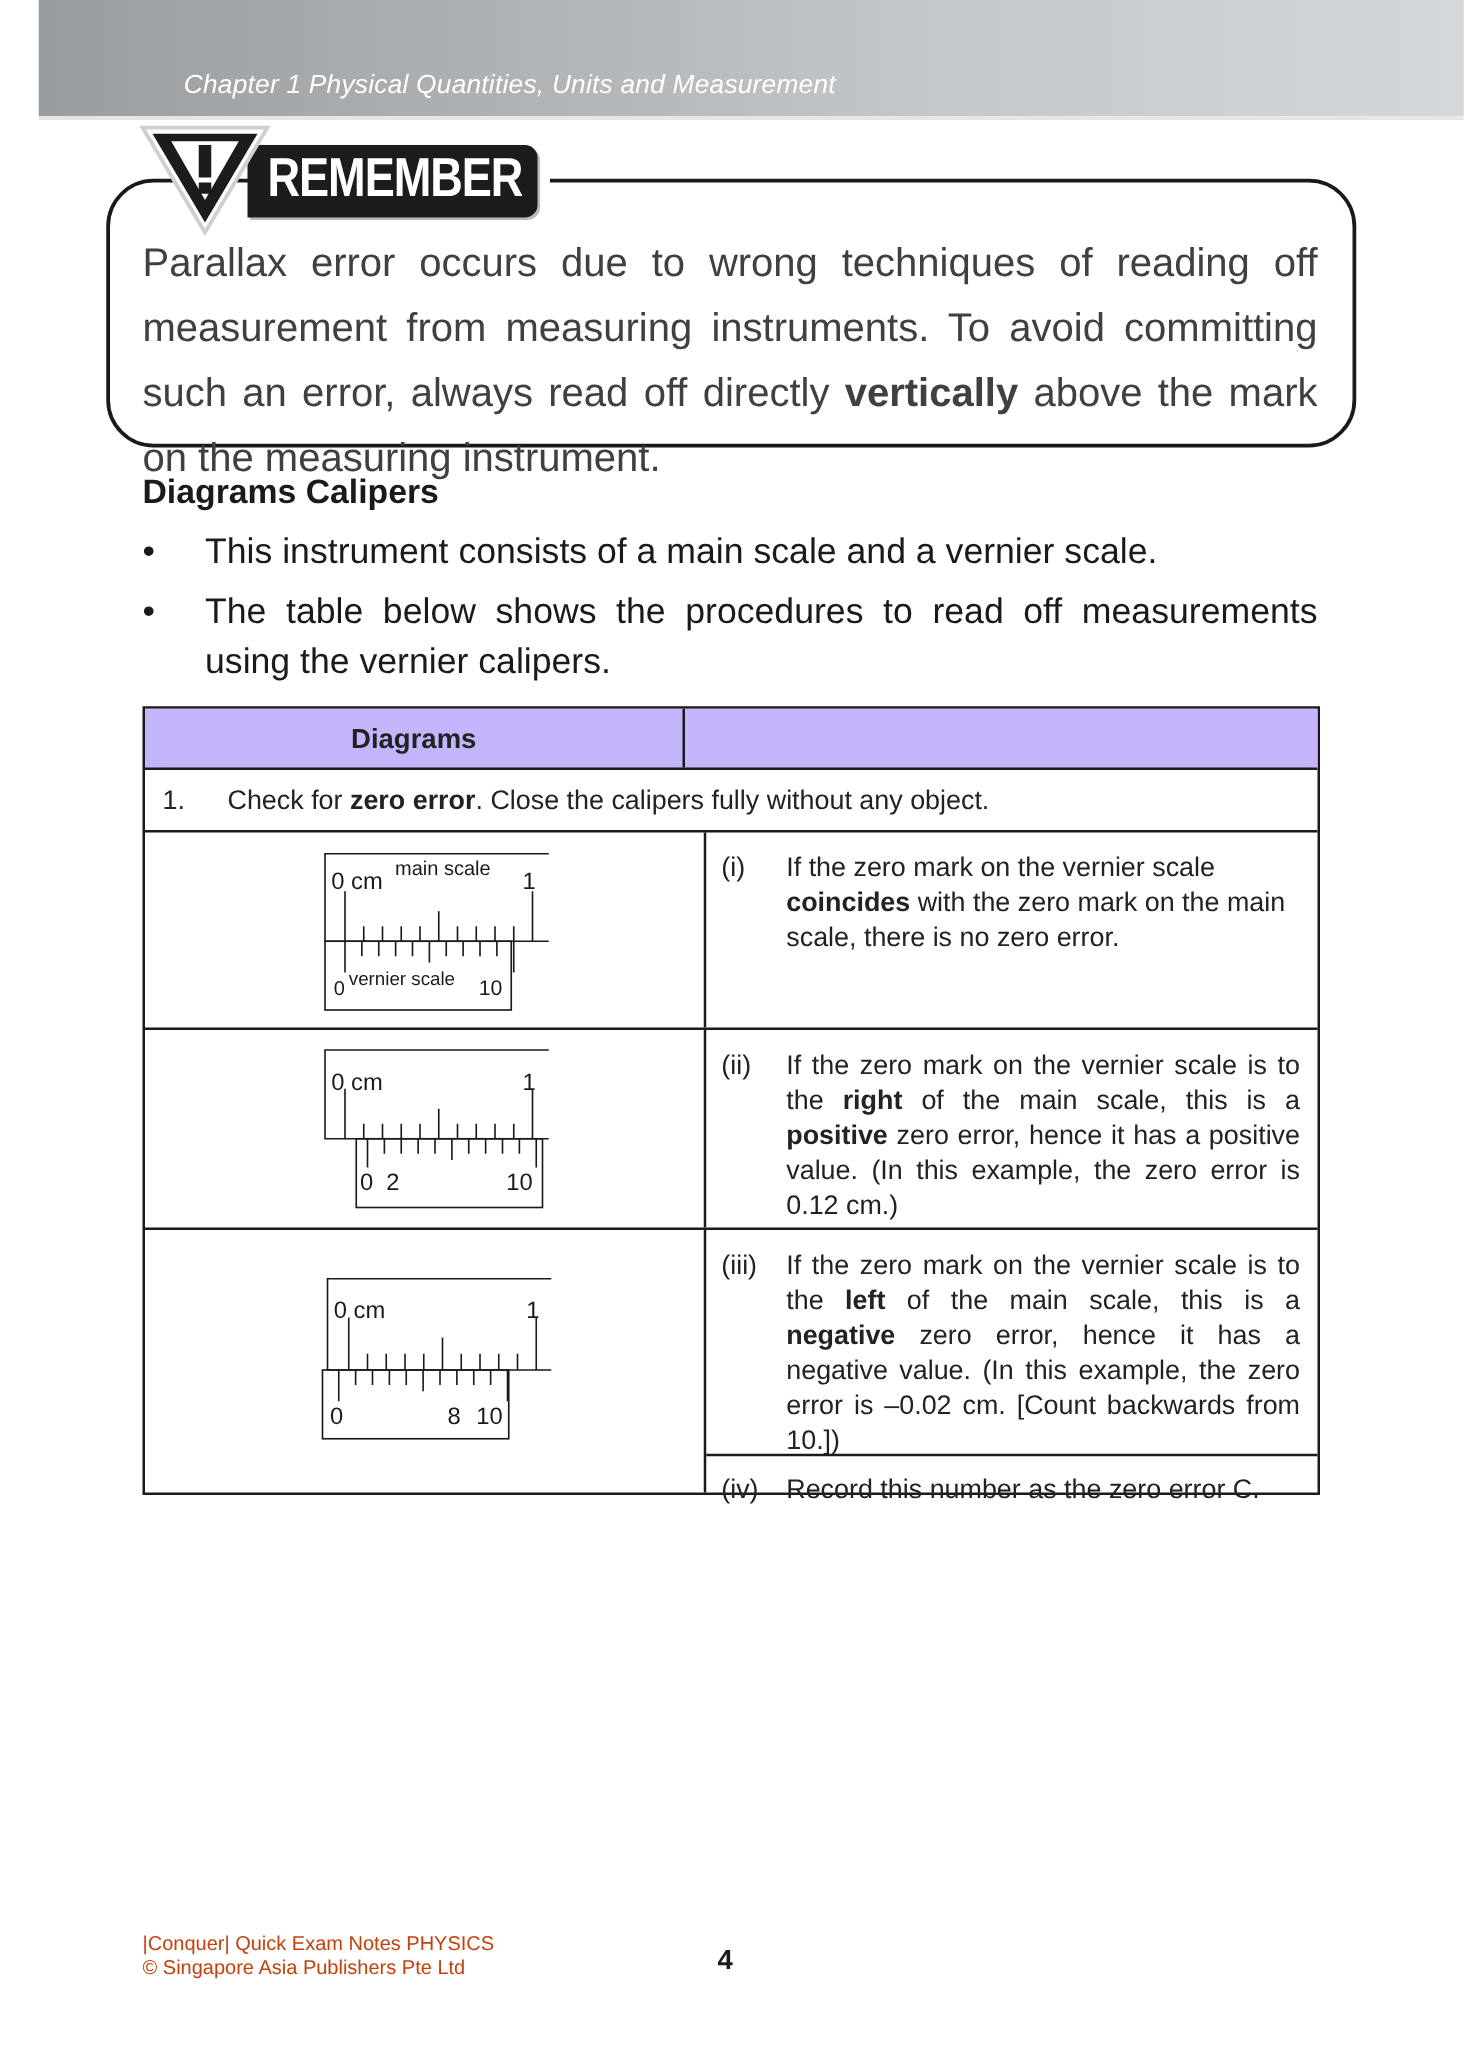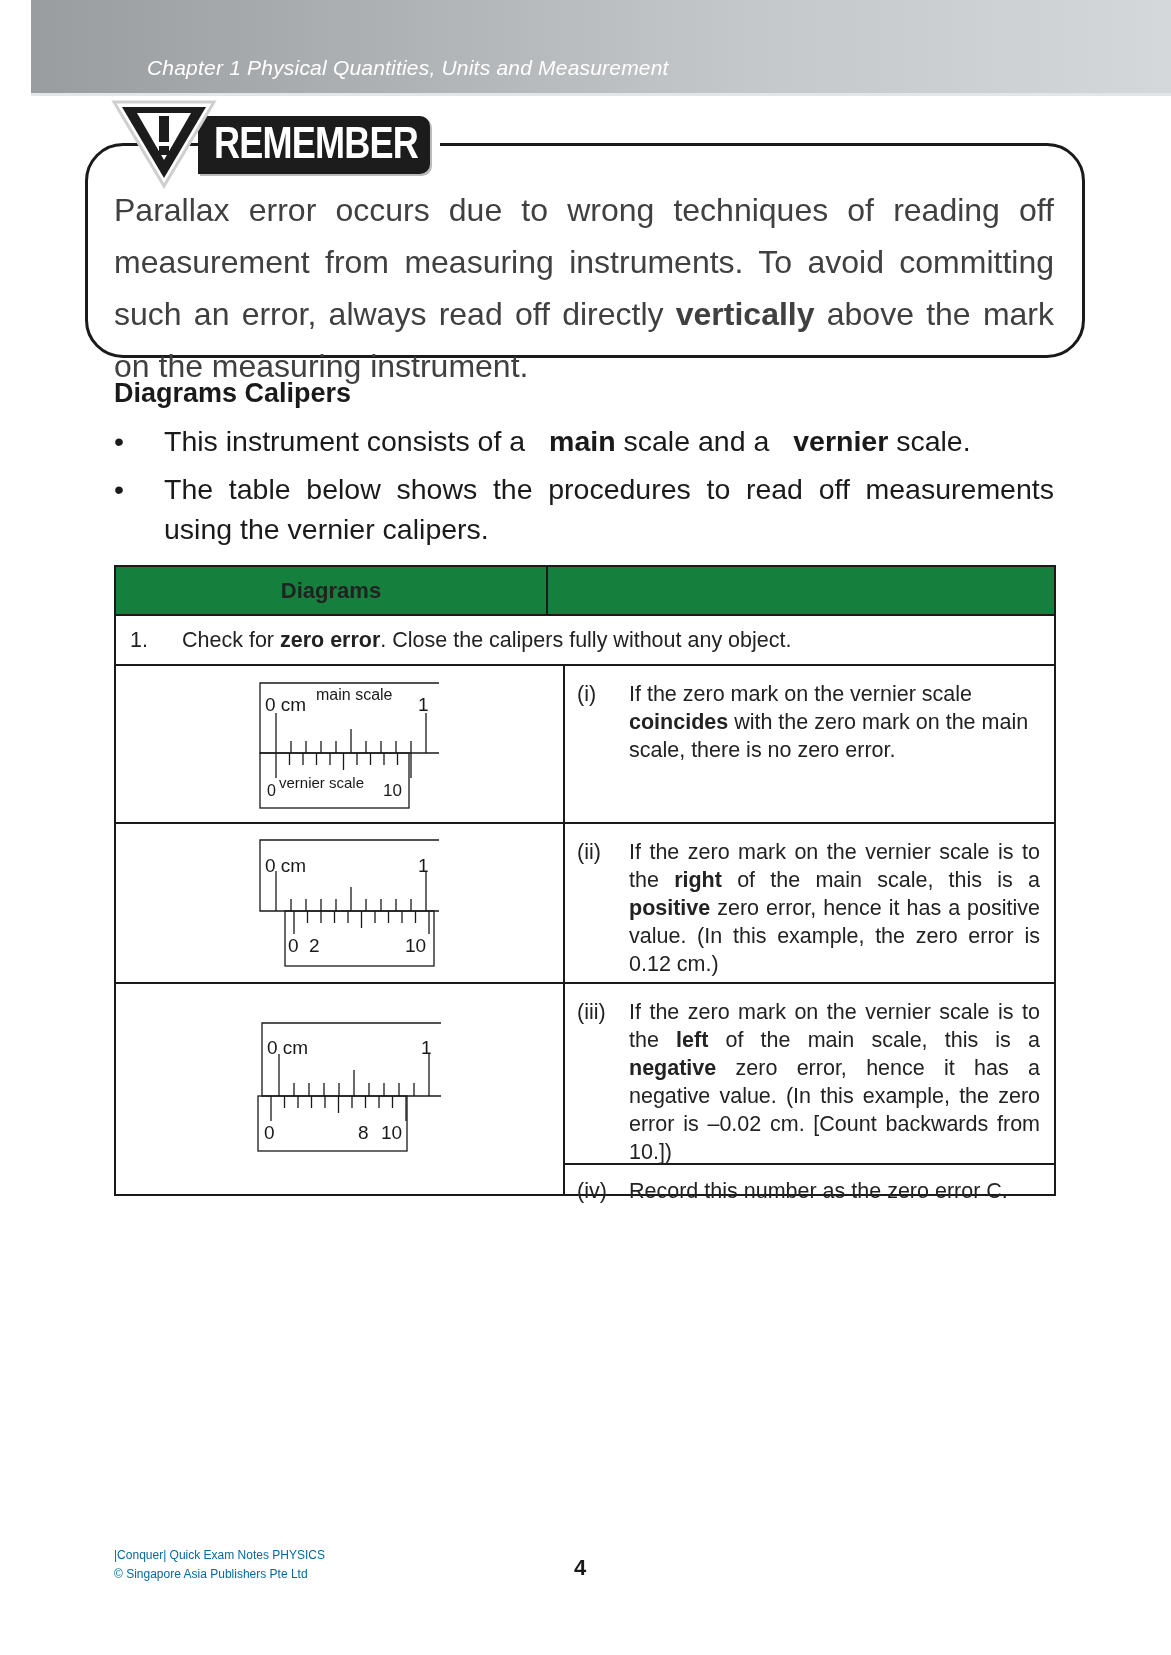--- a/index.html
+++ b/index.html
@@ -46,43 +46,43 @@
   .remember-text b { font-weight:bold; }
   
   .section-title {
     position:absolute; left:114px; top:378px; font-size:27px; font-weight:bold; color:#1a1a1a;
   }
   .bullet {
     position:absolute; left:114px; font-size:28.5px; line-height:40px; color:#1a1a1a;
   }
   .bullet .dot { position:absolute; left:0; top:0; width:30px; }
   .bullet .txt { position:absolute; left:50px; top:0; width:890px; text-align:justify; }
-  .bullet b { font-weight:bold;margin-left:16px; }
+  .bullet b { font-weight:normal; }
   
   .tbl {
     position:absolute; left:114px; top:565px; width:942px; box-sizing:border-box;
     border:2px solid #1a1a1a;
   }
-  .tbl-head { display:flex; height:47px; background:#15803d; border-bottom:2px solid #1a1a1a; }
+  .tbl-head { display:flex; height:47px; background:#c4b5fd; border-bottom:2px solid #1a1a1a; }
   .tbl-head div { display:flex; align-items:center; justify-content:center; font-size:22px; font-weight:bold; color:#222; }
   .col-diag { width:432px; border-right:2px solid #1a1a1a; box-sizing:border-box; }
   .col-proc { width:508px; }
   .step-row { height:48px; border-bottom:2px solid #1a1a1a; display:flex; align-items:center; font-size:21.5px; color:#222; }
   .step-num { width:52px; padding-left:14px; }
   .row { display:flex; border-bottom:2px solid #1a1a1a; box-sizing:border-box; }
   .row:last-child { border-bottom:none; }
   .diag-cell { position:relative; width:432px; border-right:2px solid #1a1a1a; box-sizing:border-box;margin-left:17px; }
   .proc-cell { width:508px; position:relative; }
   .proc-item { display:flex; font-size:21.5px; line-height:28px; color:#222; padding:14px 14px 0 12px; }
   .proc-item .num { width:52px; flex-shrink:0; }
   .proc-item .body { flex:1; text-align:justify; }
   .proc-item b { font-weight:bold; }
   .sub-split { border-top:2px solid #1a1a1a; }
   .footer-left {
-    position:absolute; left:114px; top:1546px; font-size:12px; line-height:19px; color:#0369a1;
+    position:absolute; left:114px; top:1546px; font-size:16px; line-height:19px; color:#c2410c;
   }
   .page-num {
     position:absolute; left:574px; top:1555px; font-size:22px; font-weight:bold; color:#1a1a1a;
   }
   svg text { font-family:"Liberation Sans", sans-serif; }
 </style>
 </head>
 <body>
 
 <div class="header-band">

